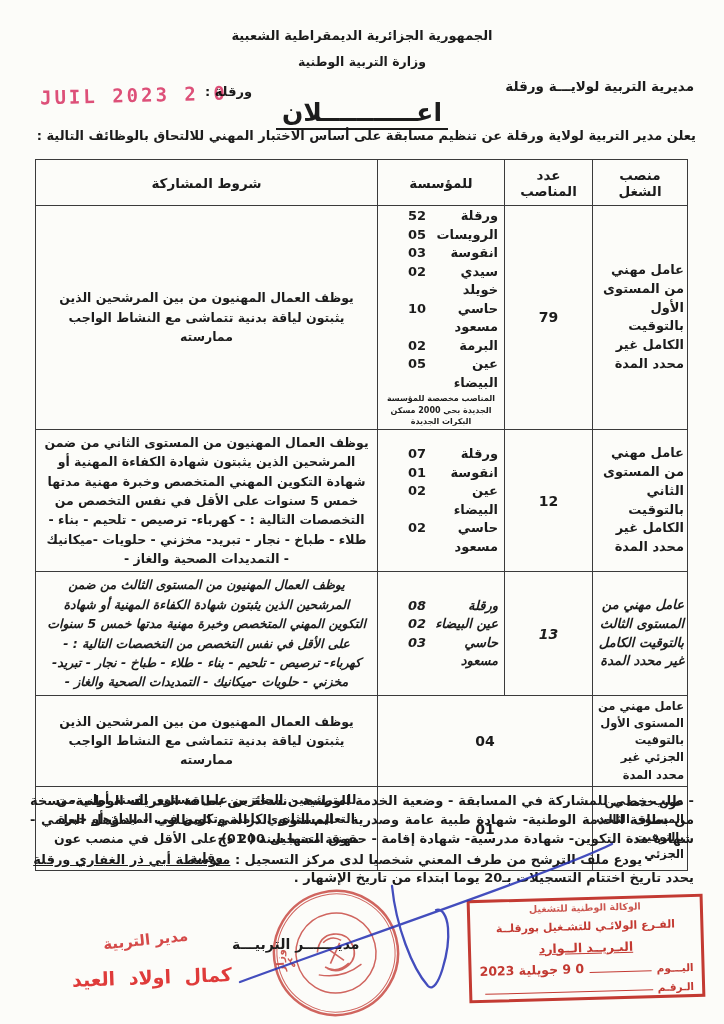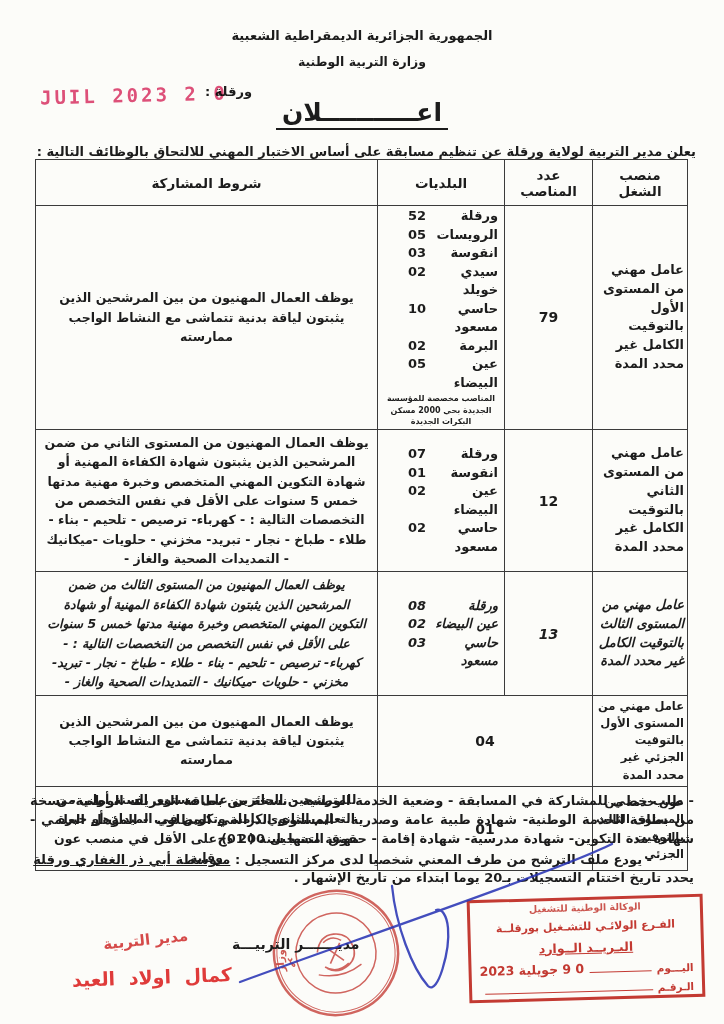--- a/index.html
+++ b/index.html
@@ -19,21 +19,21 @@
     font-family:"DejaVu Sans Mono",monospace;font-weight:bold;font-size:19px;
     letter-spacing:3px;transform:rotate(-1.5deg);mix-blend-mode:multiply;
   }
   .announce-title{
     position:absolute;top:99px;right:0;left:0;text-align:center;
   }
   .announce-title span{
     display:inline-block;font-size:25px;font-weight:bold;
     border-bottom:2.5px solid #1b1b1b;padding:0 6px 1px 6px;line-height:1.1;
   }
-  .intro{position:absolute;top:144px;right:28px;left:22px;font-size:13px;font-weight:bold;text-align:right;}
+  .intro{position:absolute;top:128px;right:28px;left:22px;font-size:13px;font-weight:bold;text-align:right;}
   
   .tbl-wrap{position:absolute;top:159px;right:36px;}
   table{border-collapse:collapse;table-layout:fixed;width:652px;background:transparent;}
   td,th{border:1.6px solid #3b3b3b;vertical-align:middle;padding:2px 3px;overflow:hidden;}
   th{font-size:13.5px;font-weight:bold;}
   th.h-count{padding:0 14px;}
   .pos-cell{font-size:13px;font-weight:bold;text-align:right;line-height:1.45;}
   .pos-small{font-size:11.5px;line-height:1.5;}
   .count-cell{font-size:14px;font-weight:bold;text-align:center;}
   .muni-cell{font-size:13px;font-weight:bold;padding:1px 6px;}
@@ -77,40 +77,41 @@
 </style>
 </head>
 <body>
 
 <div class="page">
 
   <div class="hdr-center">
     <div class="hdr-line1">الجمهورية الجزائرية الديمقراطية الشعبية</div>
     <div class="hdr-line2">وزارة التربية الوطنية</div>
   </div>
+  <div class="directorate">مديرية التربية لولايـــة ورقلة</div>
   <div class="place-label">ورقلة :</div>
   <div class="date-stamp">0 2 JUIL 2023</div>
   <div class="announce-title">
     <span>اعـــــــــــلان</span>
   </div>
   <div class="intro">يعلن مدير التربية لولاية ورقلة عن تنظيم مسابقة على أساس الاختبار المهني للالتحاق بالوظائف التالية :</div>
 
   <div class="tbl-wrap">
     <table>
       <colgroup>
           <col style="width:95px">
           <col style="width:88px">
           <col style="width:127px">
           <col style="width:342px">
         </colgroup>
       <tbody>
           <tr class="r-head">
         <th>منصب الشغل</th>
         <th class="h-count">عدد المناصب</th>
-        <th>البلديات</th>
+        <th>للمؤسسة</th>
         <th>شروط المشاركة</th>
       </tr>
 
       <tr class="r0">
         <td class="pos-cell">عامل مهني من المستوى الأول بالتوقيت الكامل غير محدد المدة</td>
         <td class="count-cell">79</td>
         <td class="muni-cell">
           <div class="muni-row">
                 <span>ورقلة</span>
                 <span>52</span>

